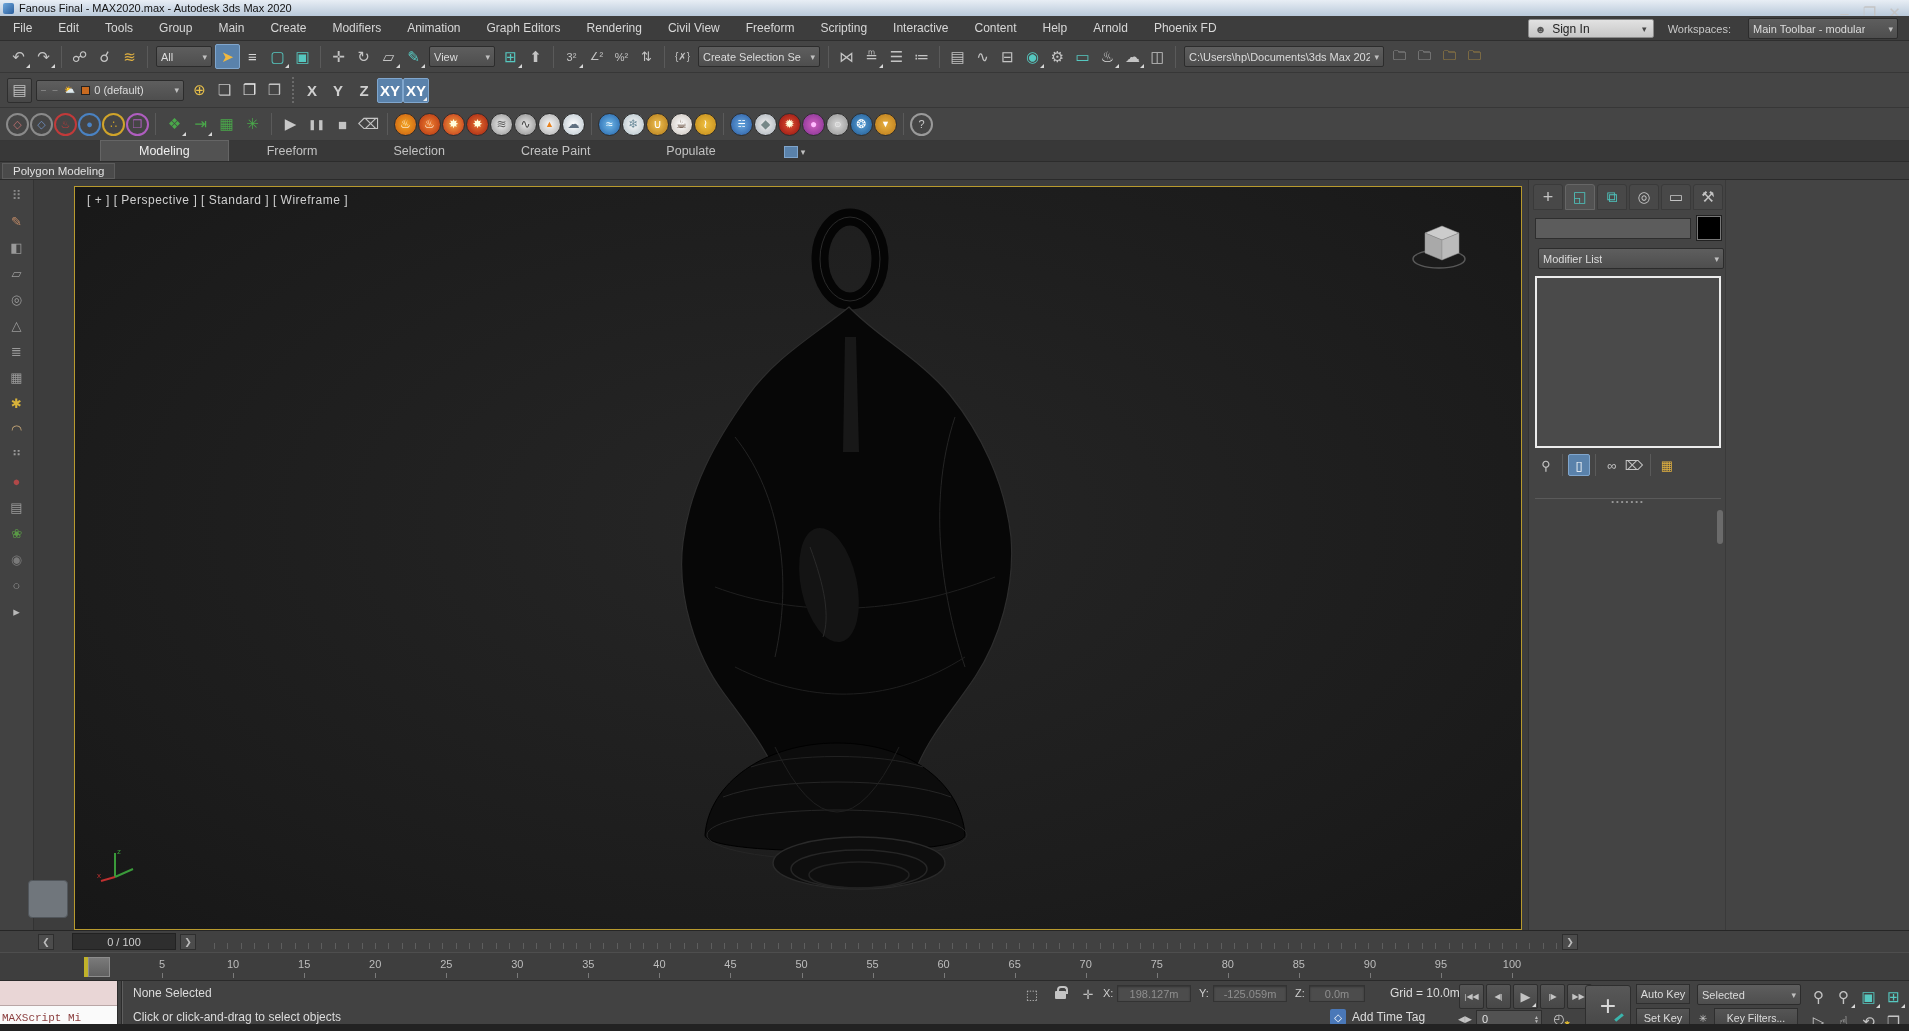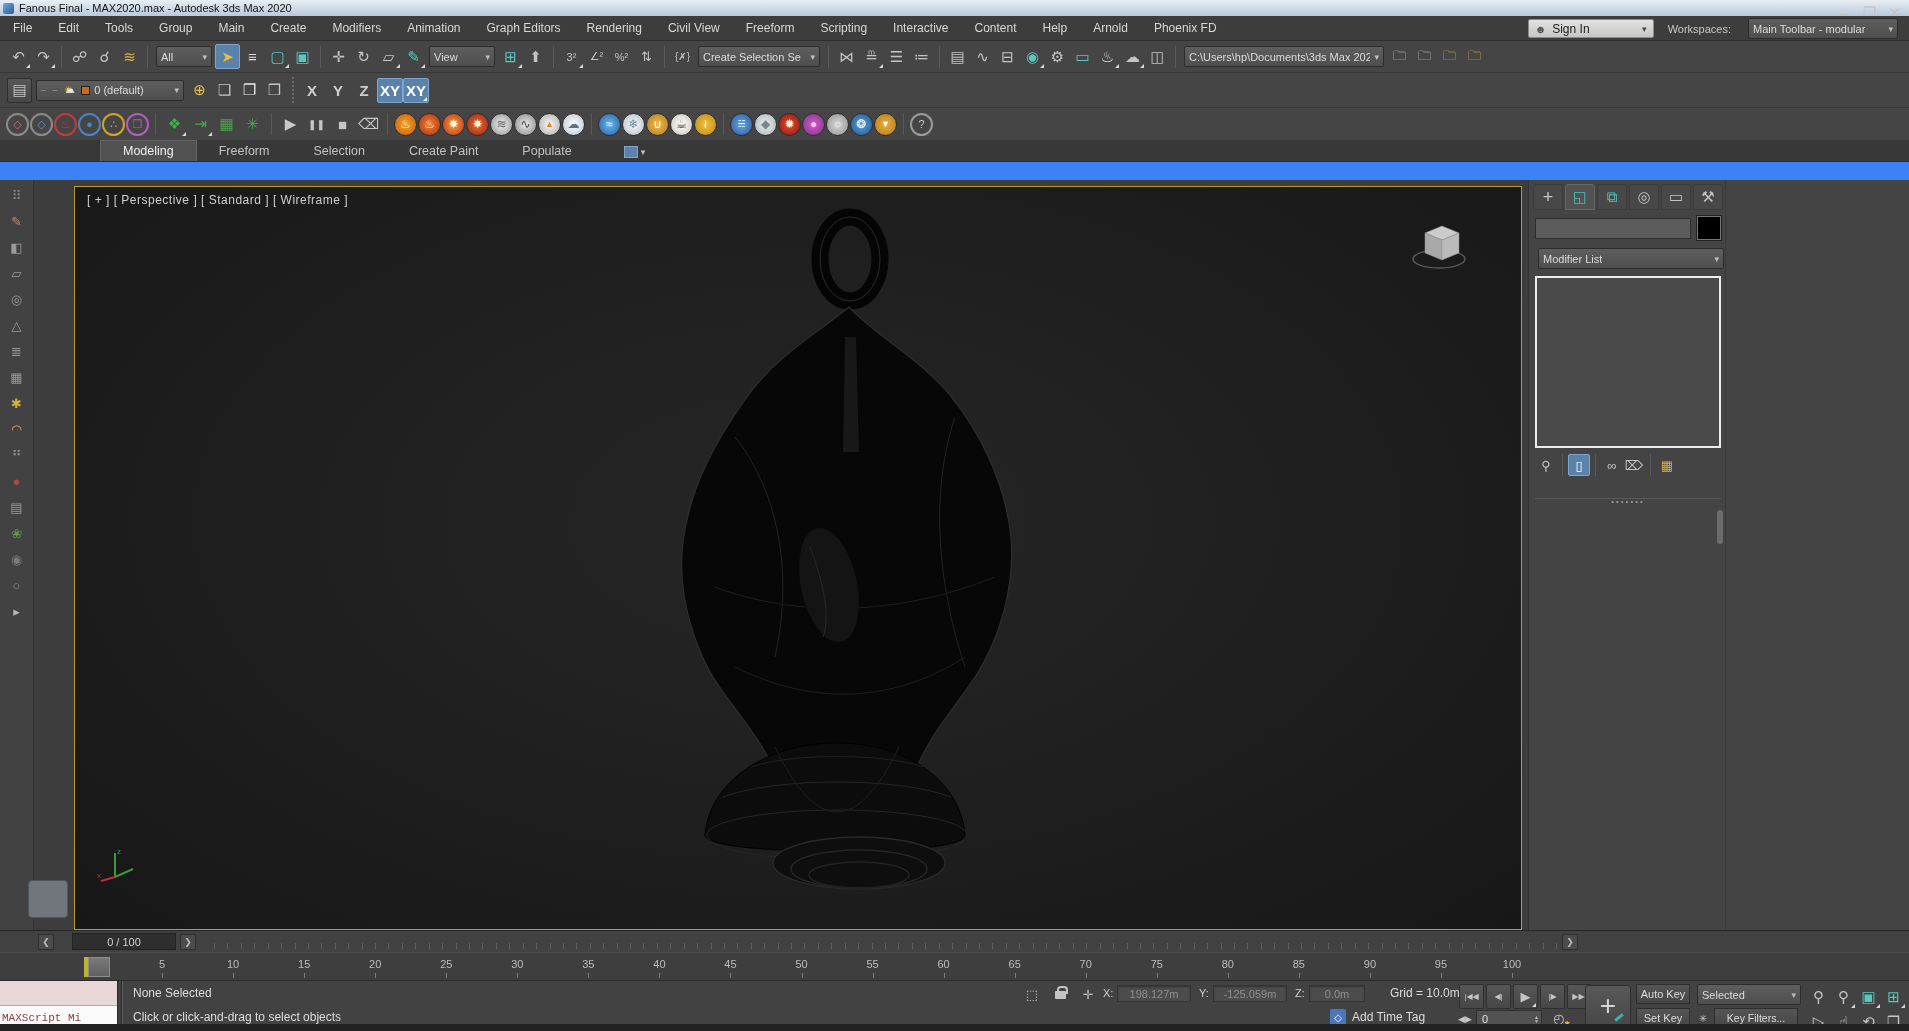--- a/index.html
+++ b/index.html
@@ -45,21 +45,21 @@
 .txtbtn{display:inline-flex;align-items:center;justify-content:center;min-width:26px;height:25px;
   font-size:15px;font-weight:bold;color:#cfcfcf;border-radius:2px;position:relative;flex:none}
 .txtbtn.active{background:#5a82ab;border:1px solid #80a6cd;color:#fff}
 .txtbtn.fly::after{content:"";position:absolute;right:1px;bottom:1px;border-left:4px solid transparent;border-bottom:4px solid #eee}
 .circ{width:23px;height:23px;border:2px solid #999;border-radius:50%;font-size:11px}
 .circf{width:23px;height:23px;border-radius:50%;font-size:12px;border:1px solid #2e2e2e}
 .tbtn{background:linear-gradient(#565656,#474747);border:1px solid #2e2e2e;margin:0 1px}
 
 
 #ribbontabs{top:141px;height:21px;background:#383838;display:flex;align-items:flex-end;padding-left:100px;border-bottom:1px solid #2c2c2c}
-.rtab{font-size:12.5px;color:#c2c2c2;padding:2px 22px;line-height:16px}
+.rtab{font-size:12.5px;color:#c2c2c2;padding:2px 38px;line-height:16px}
 .rtab.active{background:#525252;border:1px solid #656565;border-bottom:none;color:#efefef}
 #rtab-dd{margin-left:30px;display:flex;align-items:center;gap:3px;color:#c0c0c0;font-size:9px;padding-bottom:3px}
 #rtab-dd .box{width:14px;height:12px;background:#5a82ab;border:1px solid #7fa5cc;display:inline-block}
 #polybar{top:162px;height:18px;background:#3f3f3f;border-bottom:1px solid #2a2a2a;display:flex;align-items:center}
 #polybtn{margin-left:2px;font-size:11.5px;color:#e0e0e0;background:#4a4a4a;border:1px solid #5c5c5c;padding:0 10px;height:16px;line-height:14px}
 
 
 #main{top:180px;height:750px;background:#3d3d3d}
 #leftstrip{position:absolute;left:0;top:0;width:34px;height:100%;background:#424242;border-right:1px solid #333;
   display:flex;flex-direction:column;align-items:center;padding-top:4px;gap:4px}
@@ -306,20 +306,23 @@
 
 <div class="band" id="ribbontabs">
   <span style="display:flex;align-items:flex-end">
         <span class="rtab active">Modeling</span>
         <span class="rtab">Freeform</span>
         <span class="rtab">Selection</span>
         <span class="rtab">Create Paint</span>
         <span class="rtab">Populate</span>
       </span>
   <span id="rtab-dd"><span class="box"></span>▾</span>
+</div>
+<div class="band" id="polybar">
+  <span id="polybtn">Polygon Modeling</span>
 </div>
 
 <div class="band" id="main">
   <div id="leftstrip">
         <span class="icon" style="color: rgb(138, 138, 138);">⠿</span>
         <span class="icon" style="color: rgb(192, 138, 102);">✎</span>
         <span class="icon" style="color: rgb(154, 154, 154);">◧</span>
         <span class="icon" style="color: rgb(154, 154, 154);">▱</span>
         <span class="icon" style="color: rgb(154, 154, 154);">◎</span>
         <span class="icon" style="color: rgb(154, 154, 154);">△</span>

